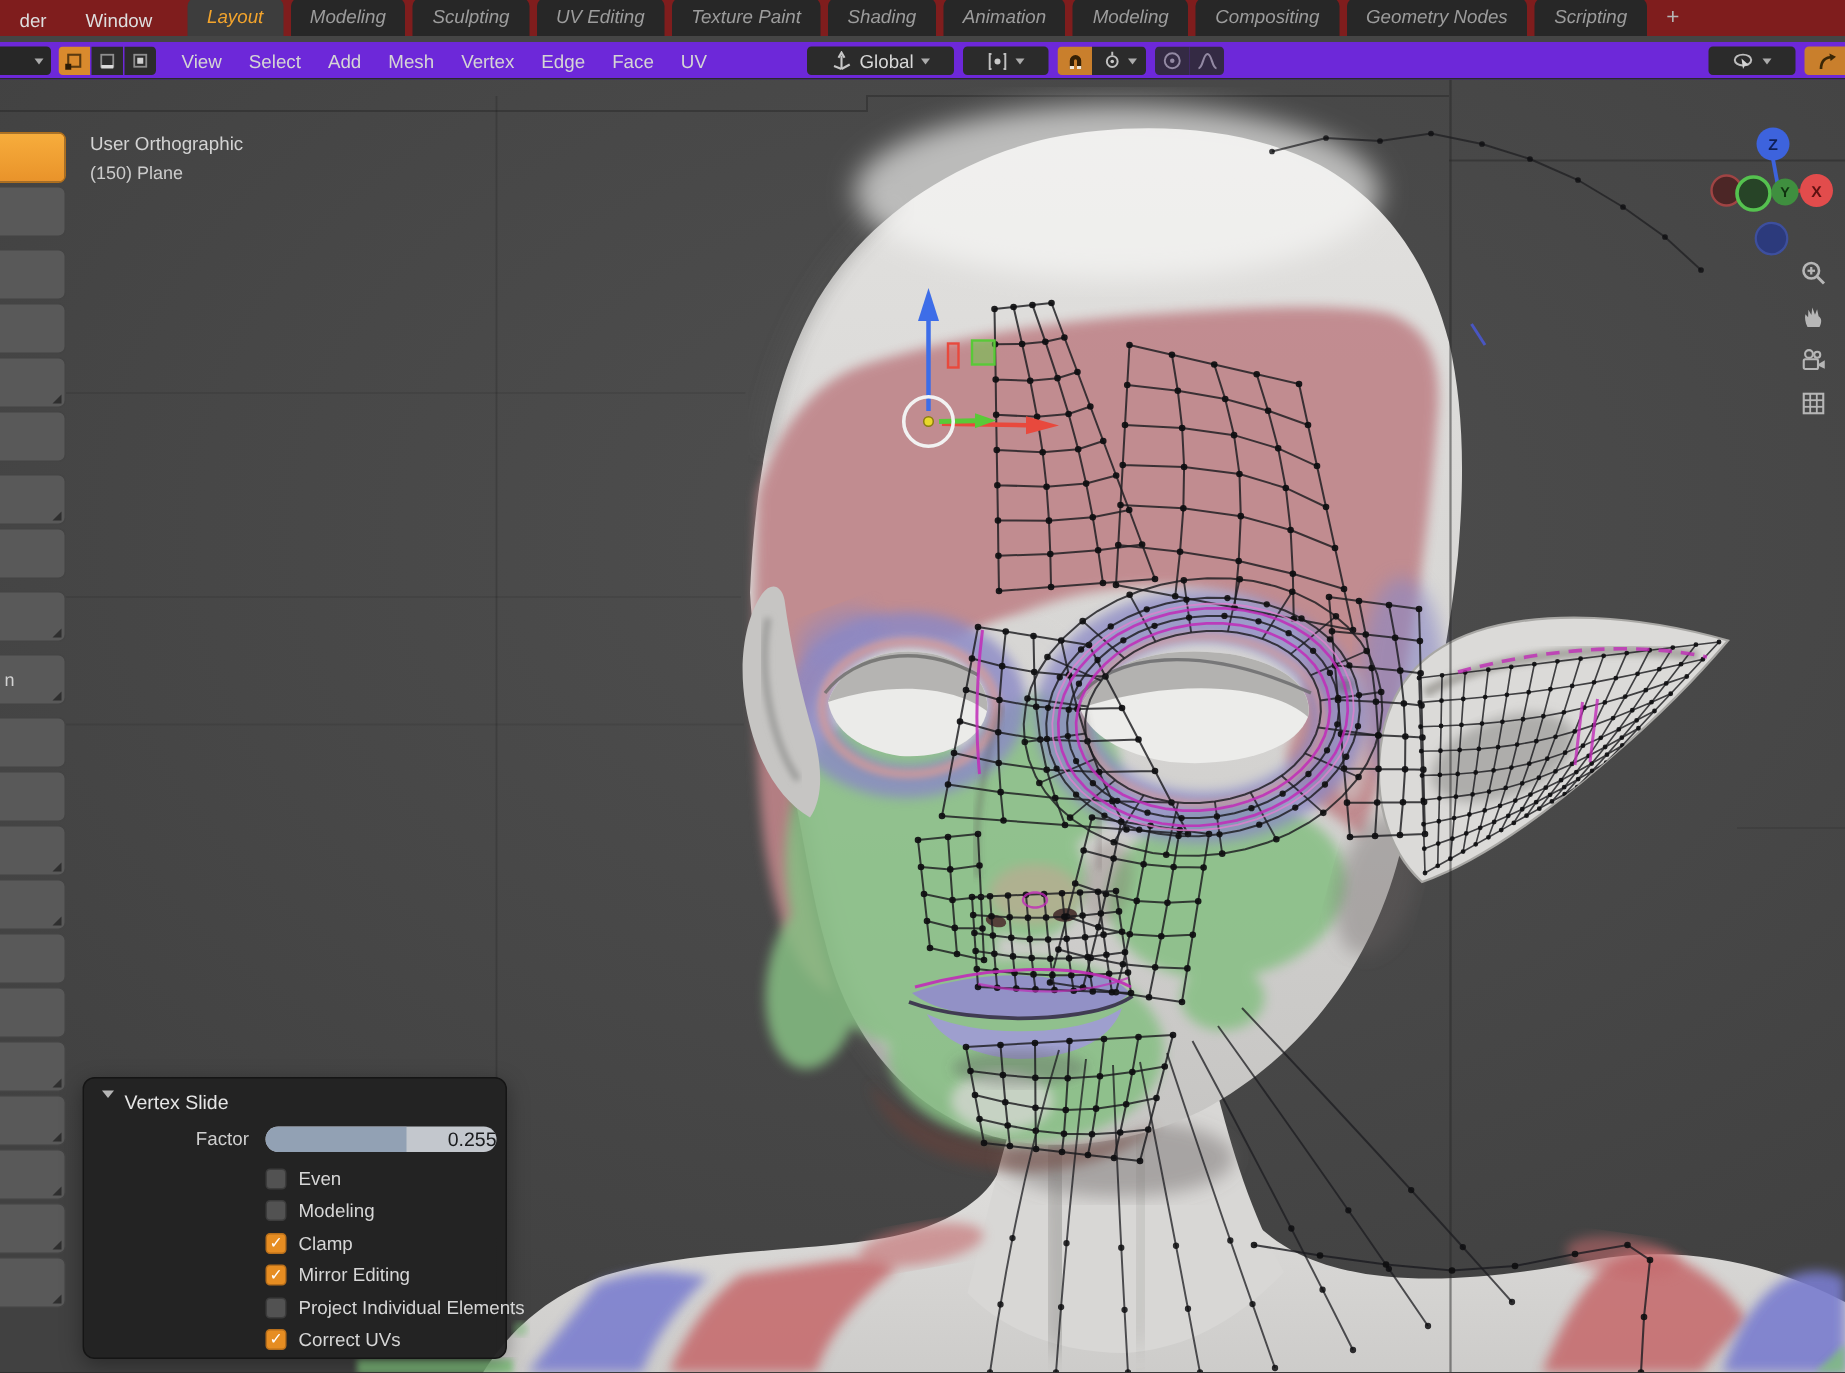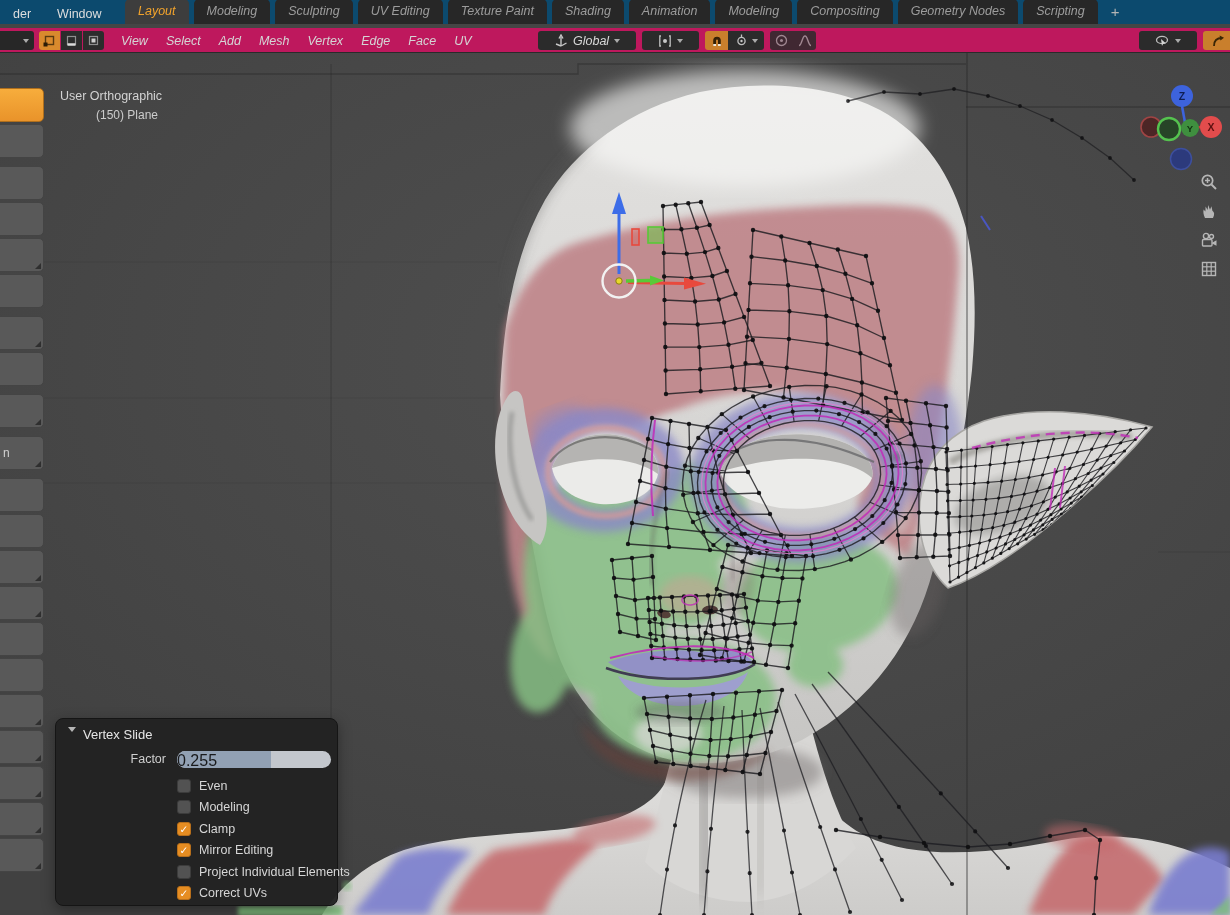--- a/index.html
+++ b/index.html
@@ -1,49 +1,49 @@
 <!DOCTYPE html>
 <html><head>
 <meta charset="utf-8">
 <style>
   html,body{margin:0;padding:0;background:#1a1a1a;}
   .app{position:relative;width:1230px;height:915px;overflow:hidden;
        font-family:"Liberation Sans",sans-serif;font-size:12.5px;color:#d8d8d8;
        background:#454545;-webkit-font-smoothing:antialiased;}
   
-  .topbar{position:absolute;left:0;top:0;width:100%;height:24px;background:#0c4a6e;}
+  .topbar{position:absolute;left:0;top:0;width:100%;height:24px;background:#7f1d1d;}
   .topbar-menus{position:absolute;left:2px;top:0;height:28px;display:flex;align-items:center;gap:4px;}
   .topbar-menus .menu{padding:0 11px;color:#dedede;cursor:default;}
   .tabs{position:absolute;left:125px;bottom:0;display:flex;align-items:flex-end;gap:5px;}
   .tab{height:25px;line-height:25px;padding:0 13px;color:#9c9c9c;border-radius:5px 5px 0 0;background:#272727;font-style:italic;}
   .tab.active{background:#3d3d3d;color:#f3a42c;}
   .newtab{height:25px;line-height:25px;padding:0 8px;color:#b5b5b5;font-size:15px;}
   
-  .vheader{position:absolute;left:0;top:28px;width:100%;height:25px;background:#be185d;border-bottom:1px solid #2a2a2a;box-sizing:border-box;font-style:italic;}
+  .vheader{position:absolute;left:0;top:28px;width:100%;height:25px;background:#6d28d9;border-bottom:1px solid #2a2a2a;box-sizing:border-box;}
   .vh-left{position:absolute;left:0;top:0;height:25px;display:flex;align-items:center;}
   .mode-stub{width:34px;height:19px;background:#272727;border-radius:0 3px 3px 0;position:relative;margin-right:5px;}
   .chev{width:0;height:0;border-left:3.5px solid transparent;border-right:3.5px solid transparent;border-top:4px solid #ababab;display:inline-block;}
   .mode-stub .chev{position:absolute;right:5px;top:8px;}
   .selgroup{display:flex;gap:1px;border-radius:3px;overflow:hidden;margin-right:8px;}
   .selbtn{width:21px;height:19px;background:#2c2c2c;display:flex;align-items:center;justify-content:center;}
   .selbtn.active{background:#d98a2d;}
   .vmenus{display:flex;}
   .vmenus .menu{padding:0 9px;color:#d5d5d5;}
   .vh-center{position:absolute;left:538px;top:3px;height:19px;display:flex;align-items:center;gap:6px;}
   .pillbox{height:19px;background:#2b2b2b;border-radius:3px;display:flex;align-items:center;padding:0 16px;gap:5px;}
   .snapgroup{height:19px;border-radius:3px;overflow:hidden;display:flex;}
   .snapbtn{width:23px;height:19px;display:flex;align-items:center;justify-content:center;}
   .propgroup{height:19px;border-radius:3px;overflow:hidden;display:flex;opacity:.85;}
   .vh-right{position:absolute;right:-3px;top:3px;height:19px;display:flex;align-items:center;gap:6px;}
   
   .viewport{position:absolute;left:0;top:53px;width:1230px;height:862px;
             background:radial-gradient(ellipse 900px 600px at 55% 35%, #4f4f4f 0%, #474747 60%, #414141 100%);}
   .scene{position:absolute;left:0;top:0;width:1230px;height:915px;pointer-events:none;}
   .ovl-text{position:absolute;left:60px;top:87px;color:#d3d3d3;line-height:19px;z-index:4;}
-  .ovl-text .l2{font-size:12px;color:#cccccc;margin-left:36px;}
+  .ovl-text .l2{font-size:12px;color:#cccccc;}
   
   .toolshelf{position:absolute;left:0;top:88px;width:45px;z-index:5;}
   .tool{position:absolute;left:-6px;width:50px;height:34px;background:#595959;border:1px solid #444;
         border-radius:0 5px 5px 0;box-sizing:border-box;}
   .tool.active{background:linear-gradient(#f7ad3c,#e9932a);border-color:#b06f1c;}
   .tool .fly{position:absolute;right:2px;bottom:2px;width:0;height:0;
              border-left:6px solid transparent;border-bottom:6px solid #2f2f2f;}
   .tool .tlabel{position:absolute;left:8px;top:9px;color:#d2d2d2;font-size:12px;}
   
   .navgizmo{position:absolute;left:1140px;top:82px;z-index:3;}
@@ -52,21 +52,21 @@
   
   .oppanel{position:absolute;left:55px;top:718px;width:283px;height:188px;z-index:6;
            background:rgba(34,34,34,.97);border:1px solid #151515;border-radius:8px;
            box-shadow:0 4px 14px rgba(0,0,0,.35);box-sizing:border-box;}
   .oppanel .phead{display:flex;align-items:flex-start;gap:7px;padding:8px 0 0 12px;color:#e6e6e6;font-size:13px;}
   .pchev{width:0;height:0;border-left:4px solid transparent;border-right:4px solid transparent;border-top:5px solid #b5b5b5;}
   .frow{position:absolute;left:0;top:32px;width:100%;height:18px;}
   .flabel{position:absolute;left:0;top:1px;width:110px;text-align:right;color:#cfcfcf;}
   .slider{position:absolute;left:121px;top:0;width:154px;height:17px;border-radius:9px;background:#c3c7cd;overflow:hidden;}
   .slider .fill{position:absolute;left:0;top:0;bottom:0;background:#92a1b4;}
-  .slider .val{position:absolute;left:0;top:1px;width:100%;text-align:left;color:#191a1c;font-size:16px;}
+  .slider .val{position:absolute;left:0;top:1px;width:100%;text-align:right;color:#191a1c;font-size:13px;}
   .opts{position:absolute;left:121px;top:56px;}
   .optrow{height:21.5px;display:flex;align-items:center;}
   .cbox{width:14px;height:14px;border-radius:3px;background:#525252;border:1px solid #3c3c3c;box-sizing:border-box;
         display:flex;align-items:center;justify-content:center;color:#fff;font-size:10.5px;line-height:1;}
   .cbox.on{background:#e68d22;border-color:#b86f1b;}
   .optrow .olabel{margin-left:8px;color:#d6d6d6;white-space:nowrap;}
   svg{display:block;}
 </style>
 </head>
 <body>

